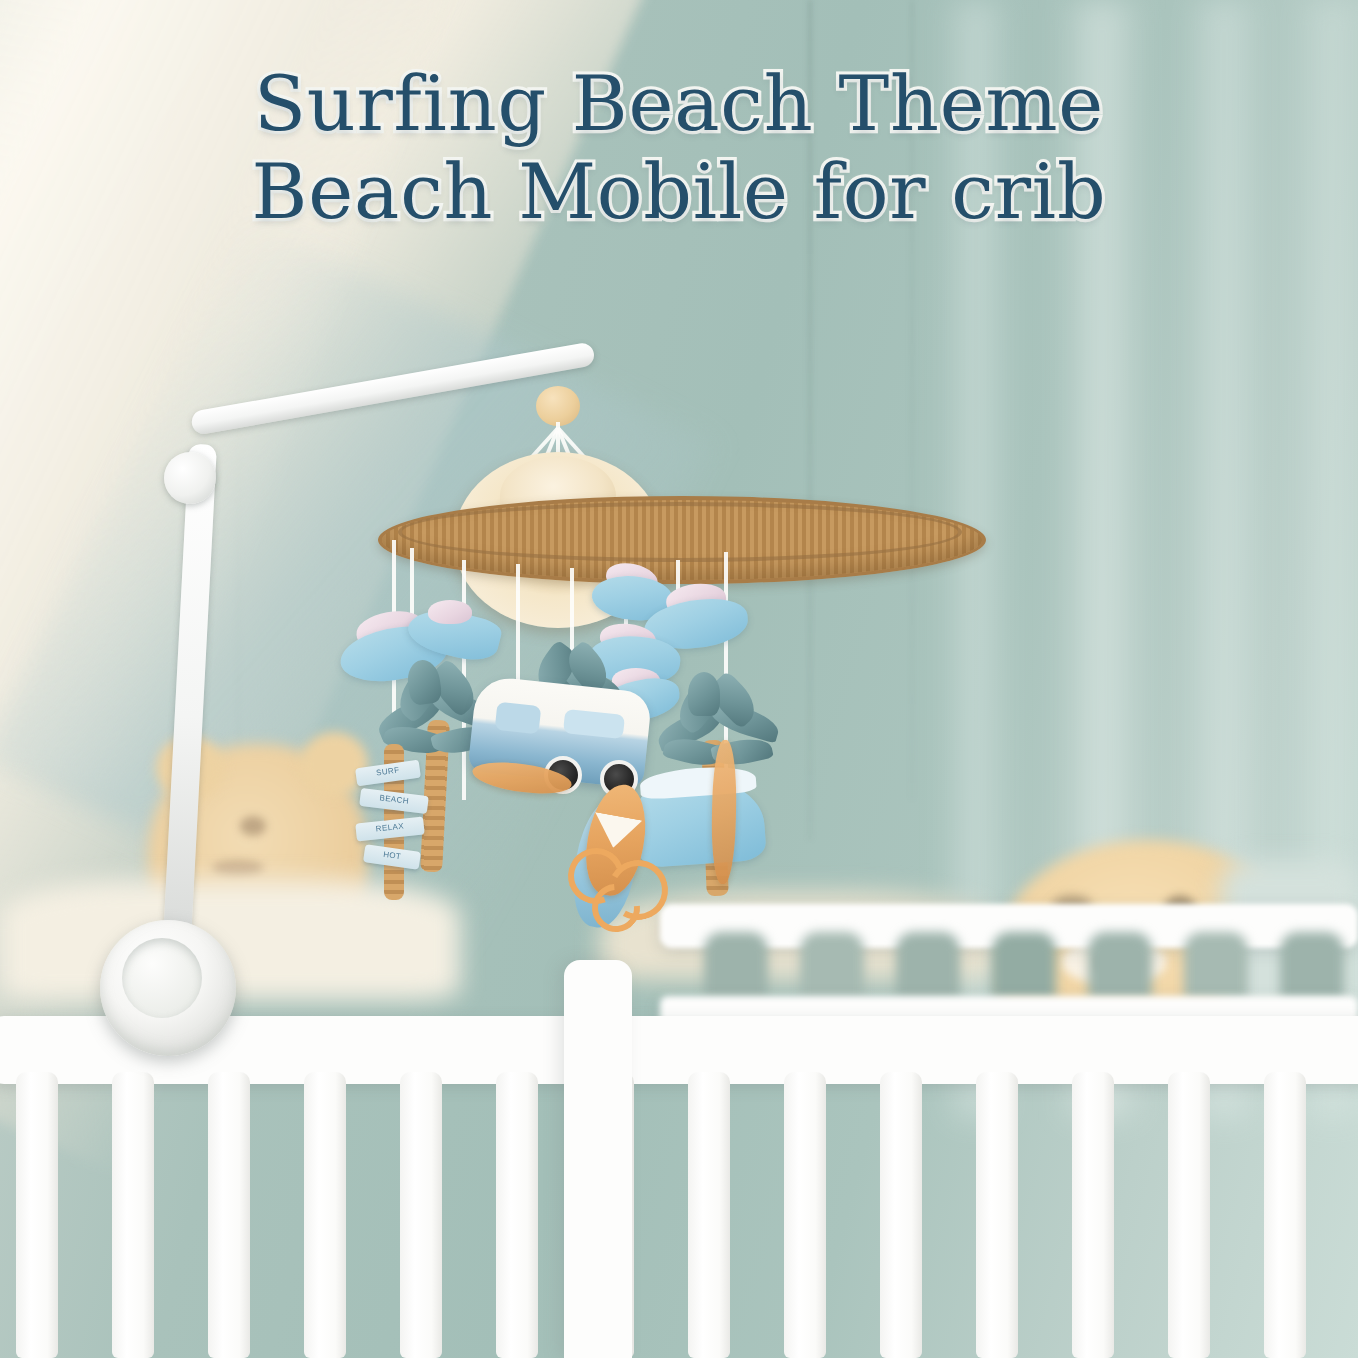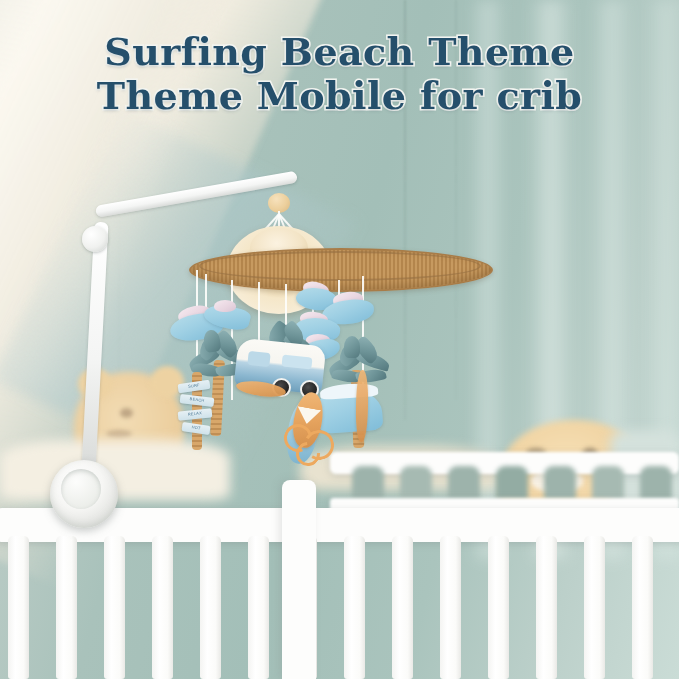--- a/index.html
+++ b/index.html
@@ -299,21 +299,21 @@
   
   .title-block {
     position: absolute;
     left: 0; right: 0;
     top: 30px;
     text-align: center;
     pointer-events: none;
   }
   .title-line {
     font-family: "DejaVu Serif", "Liberation Serif", serif;
-    font-weight: 700;
+    font-weight: 400;
     font-size: 38px;
     line-height: 44px;
     color: #254f6b;
     letter-spacing: .4px;
     -webkit-text-stroke: 3.2px #f4f6f2;
     paint-order: stroke fill;
     text-shadow:
       0 0 2px rgba(244,246,242,.95),
       0 2px 3px rgba(80,100,110,.25);
   }
@@ -486,17 +486,17 @@
   <div class="board" style="left:294px;top:392px;width:28px;height:56px;transform:rotate(10deg);"></div>
   <div class="felt" style="left:296px;top:408px;width:24px;height:16px;background:#fbf7ee;clip-path:polygon(0 0,100% 0,50% 100%);transform:rotate(10deg);"></div>
   <div class="swirl" style="left:284px;top:424px;width:22px;height:22px;border-color:#eda95f;border-right-color:transparent;transform:rotate(25deg);"></div>
   <div class="swirl" style="left:304px;top:430px;width:24px;height:24px;border-color:#eda95f;border-left-color:transparent;transform:rotate(-15deg);"></div>
   <div class="swirl" style="left:296px;top:442px;width:18px;height:18px;border-color:#eda95f;border-top-color:transparent;transform:rotate(40deg);"></div>
 
   <div class="board" style="left:356px;top:370px;width:12px;height:72px;border-radius:45%;transform:rotate(1deg);opacity:.92;"></div>
 
   <div class="title-block">
     <div class="title-line">Surfing Beach Theme</div>
-    <div class="title-line">Theme Mobile for crib</div>
+    <div class="title-line">Beach Mobile for crib</div>
   </div>
 
 
 </div>
 
 </body></html>

